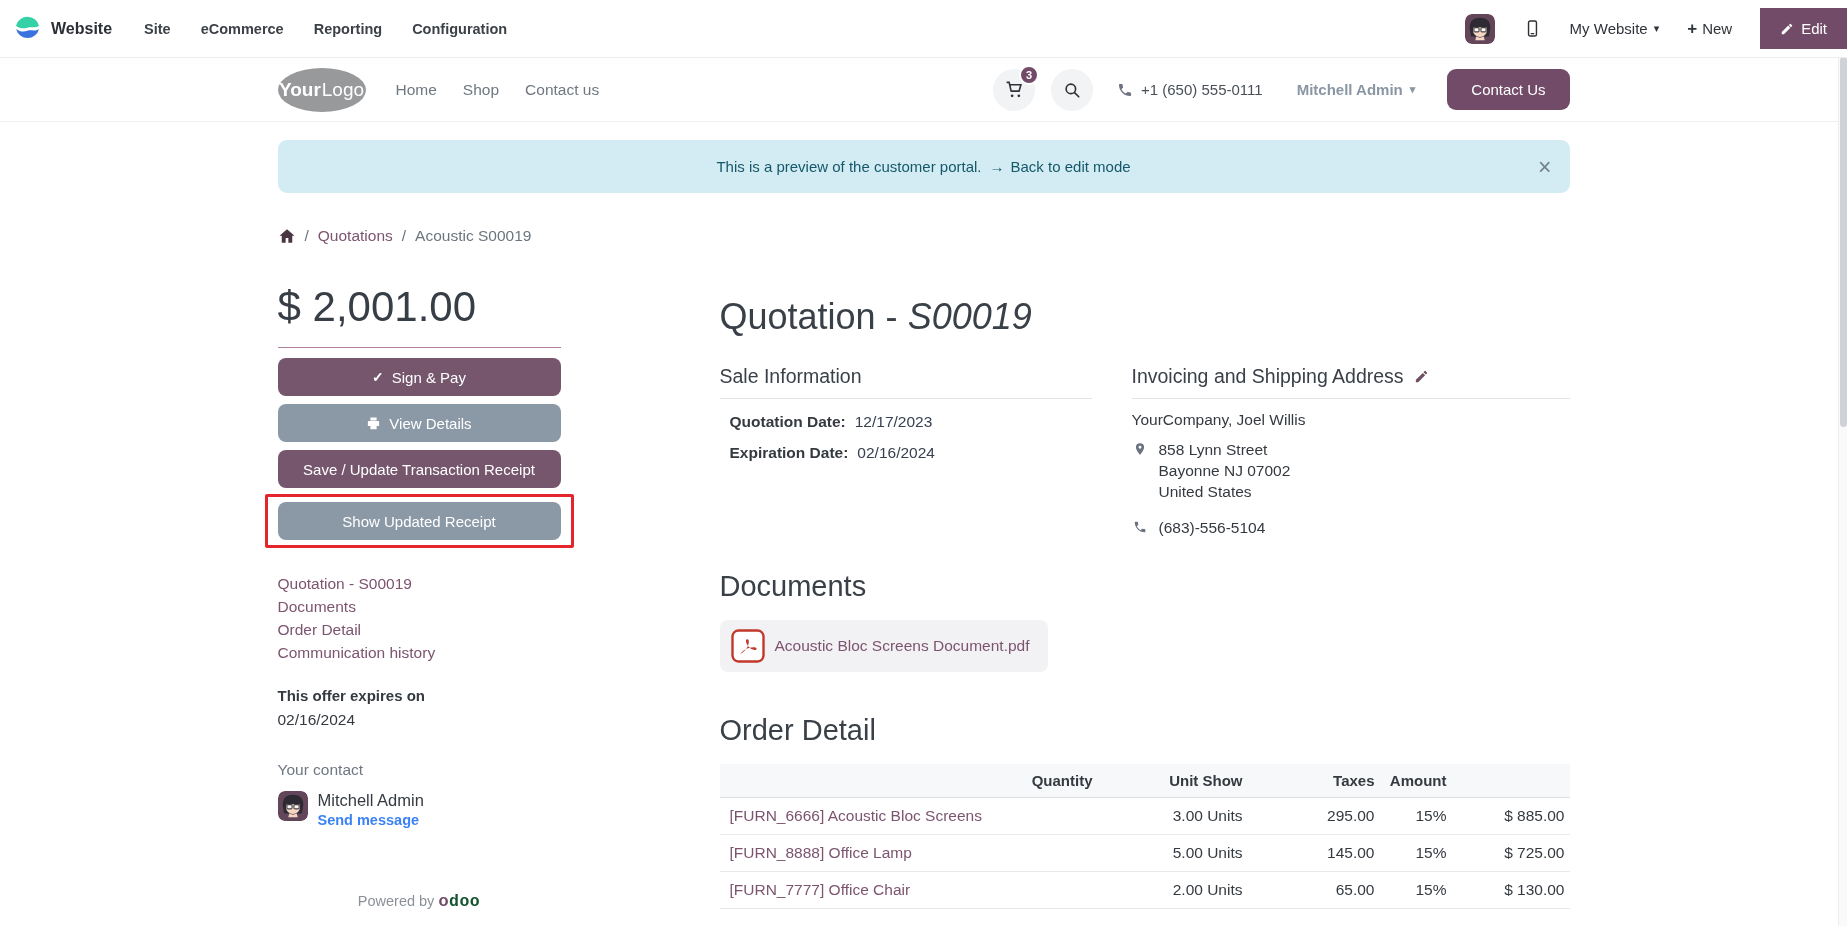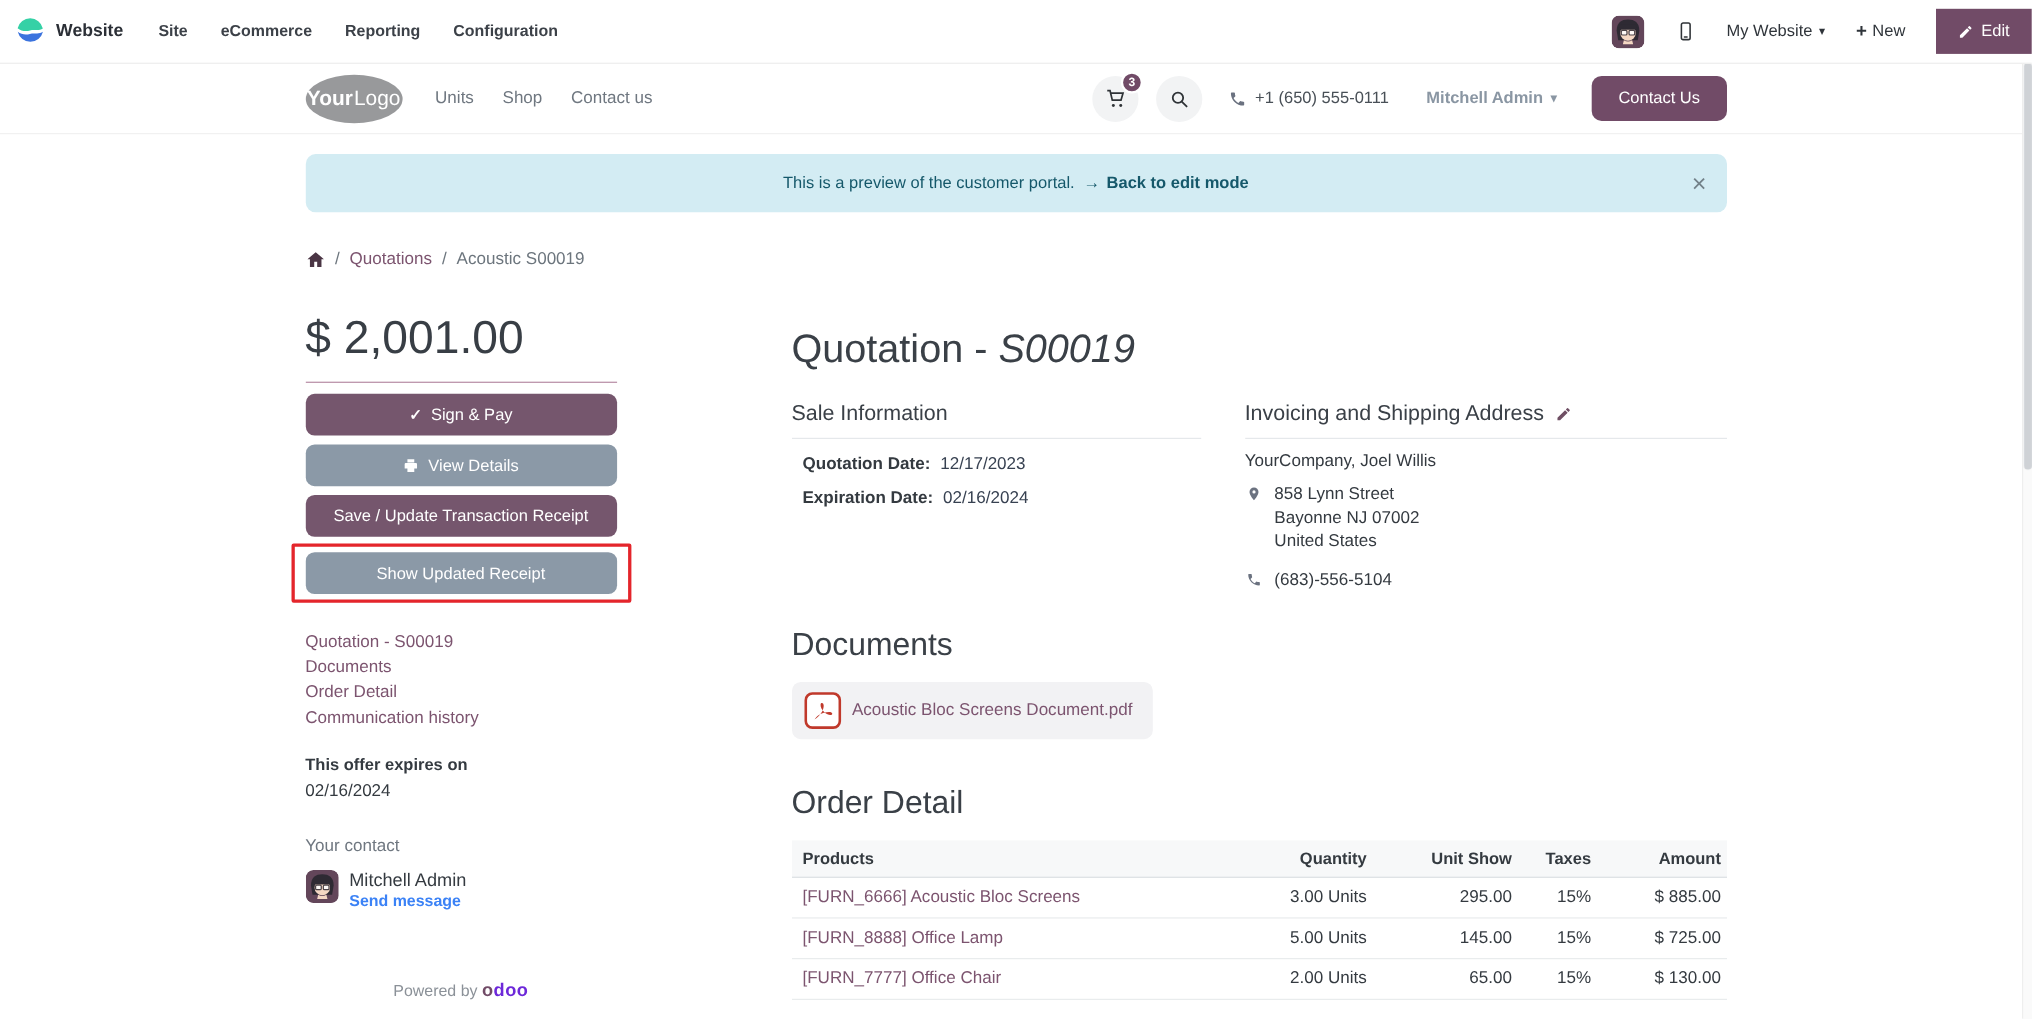--- a/index.html
+++ b/index.html
@@ -45,21 +45,21 @@
   .hdr-user { font-size:15px; font-weight:600; color:#8A96A3; display:flex; align-items:center; gap:7px;
     margin-left:18px; cursor:pointer; }
   .hdr-user .caret { color:#8A96A3; }
   .contact-btn { background:#714B67; color:#fff; border:none; border-radius:9px; padding:12px 24px;
     font-size:15px; cursor:pointer; margin-left:16px; font-family:"Liberation Sans", sans-serif; }
 
   
   .alert { width:1292px; height:53px; margin:18px auto 0; background:#D3ECF3; border-radius:9px;
     display:flex; align-items:center; justify-content:center; position:relative;
     color:#15586A; font-size:15px; }
-  .alert .act { font-weight:700; margin-left:6px; cursor:pointer; }
+  .alert .act { font-weight:400; margin-left:6px; cursor:pointer; }
   .alert .arrow { font-weight:700; margin-left:8px; }
   .alert-close { position:absolute; right:18px; top:50%; transform:translateY(-50%);
     font-size:23px; color:#3f4850; opacity:.65; cursor:pointer; line-height:1; }
 
   
   .breadcrumb { width:1292px; margin:34px auto 0; display:flex; align-items:center; gap:9px; font-size:15.5px; }
   .bc-home { display:inline-flex; cursor:pointer; }
   .bc-sep { color:#6c757d; }
   .bc-link { color:#7C546F; text-decoration:none; cursor:pointer; }
   .bc-current { color:#6c757d; }
@@ -87,21 +87,21 @@
   .expires .lab { font-size:15px; font-weight:700; color:#343a40; }
   .expires .val { font-size:15.5px; color:#343a40; margin-top:7px; }
   .contact { margin-top:32px; }
   .contact .lab { font-size:15.5px; color:#6f7780; }
   .contact-row { display:flex; align-items:flex-start; gap:10px; margin-top:12px; }
   .contact-name { font-size:16.5px; color:#343a40; line-height:19px; }
   .send-msg { font-size:14.5px; font-weight:700; color:#3b82f6; margin-top:2px; display:inline-block; cursor:pointer; text-decoration:none; }
   .powered { margin-top:62px; text-align:center; font-size:14.5px; color:#8b9198; }
   .odoo-logo { font-weight:700; font-size:16.5px; letter-spacing:.5px; }
   .odoo-logo .o1 { color:#714B67; }
-  .odoo-logo .rest { color:#6d28d9; }
+  .odoo-logo .rest { color:#14532d;font-family:Liberation Mono, monospace; }
 
   
   .page-title { font-size:36px; font-weight:500; color:#3a4047; margin-top:12px; line-height:44px; }
   .page-title .ref { font-style:italic; }
   .info-row { display:flex; margin-top:26px; }
   .sale-col { width:372px; flex:0 0 auto; }
   .addr-col { flex:1; margin-left:40px; }
   .sec-h { font-size:19.5px; font-weight:500; color:#3a4047; padding-bottom:10px;
     border-bottom:1px solid #e3e6e9; display:flex; align-items:center; gap:10px; }
   .sale-rows { margin-top:14px; padding-left:10px; }
@@ -195,21 +195,21 @@
   </div>
 </header>
 
 <div class="site-header">
   <div class="header-inner">
     <div class="your-logo">
       <span class="b">Your</span>
         <span class="l">Logo</span>
     </div>
     <nav class="site-nav">
-      <a>Units</a>
+      <a>Home</a>
       <a>Shop</a>
       <a>Contact us</a>
     </nav>
     <div class="hdr-right">
       <span class="icon-circle">
         <svg viewBox="0 0 24 24" width="19" height="19" fill="none" stroke="#2f3337" stroke-width="2">
           <circle cx="9" cy="20" r="1.7" fill="#2f3337" stroke="none"></circle>
           <circle cx="17.5" cy="20" r="1.7" fill="#2f3337" stroke="none"></circle>
           <path d="M2 3h3.2l2.6 11h10l2.3-8H6.2"></path>
         </svg>
@@ -385,21 +385,20 @@
           <rect x="1.5" y="1.5" width="31" height="31" rx="6" fill="#fff" stroke="#c0392b" stroke-width="2.4"></rect>
           <path fill="#c0392b" d="M9.5 25c2.4-1.2 5.6-4.4 7.2-7.6 1-2.1 1.6-5.3.7-6.6-.7-1-2.2-.8-2.4.5-.4 2.2 1.2 5.4 3.7 7.5 1.9 1.7 5 2.8 6.4 1.9 1.1-.7.4-2.1-1.3-2.4-2.8-.4-7.6.9-10.3 2.6-1.9 1.2-3.3 2.8-4 4.1z"></path>
         </svg>
       </span>
       <span class="doc-name">Acoustic Bloc Screens Document.pdf</span>
     </div>
 
     <h2 class="order-h">Order Detail</h2>
     <div class="order-table">
       <div class="tr th-row">
-        <div class="th cell-l">Products</div>
         <div class="th cell-r">Quantity</div>
         <div class="th cell-r">Unit Show</div>
         <div class="th cell-r">Taxes</div>
         <div class="th cell-r">Amount</div>
       </div>
 
       <div class="tr td-row">
         <div class="td cell-l"><a class="prod-link">[FURN_6666] Acoustic Bloc Screens</a></div>
         <div class="td cell-r">3.00 Units</div>
         <div class="td cell-r">295.00</div>

